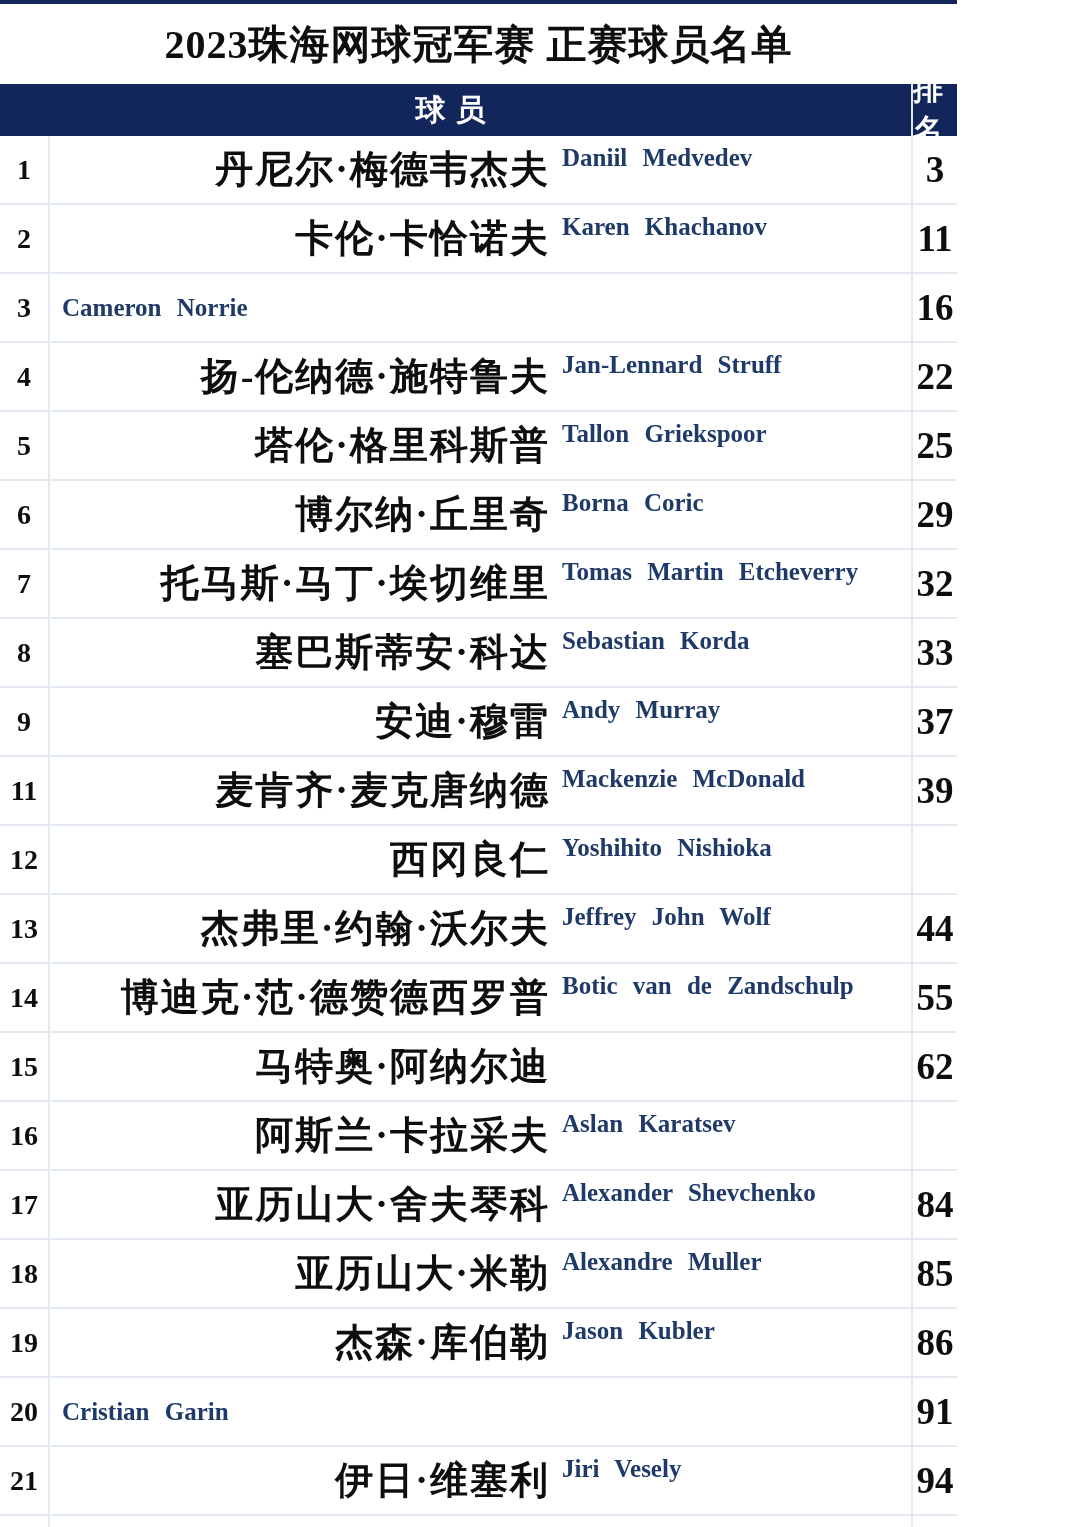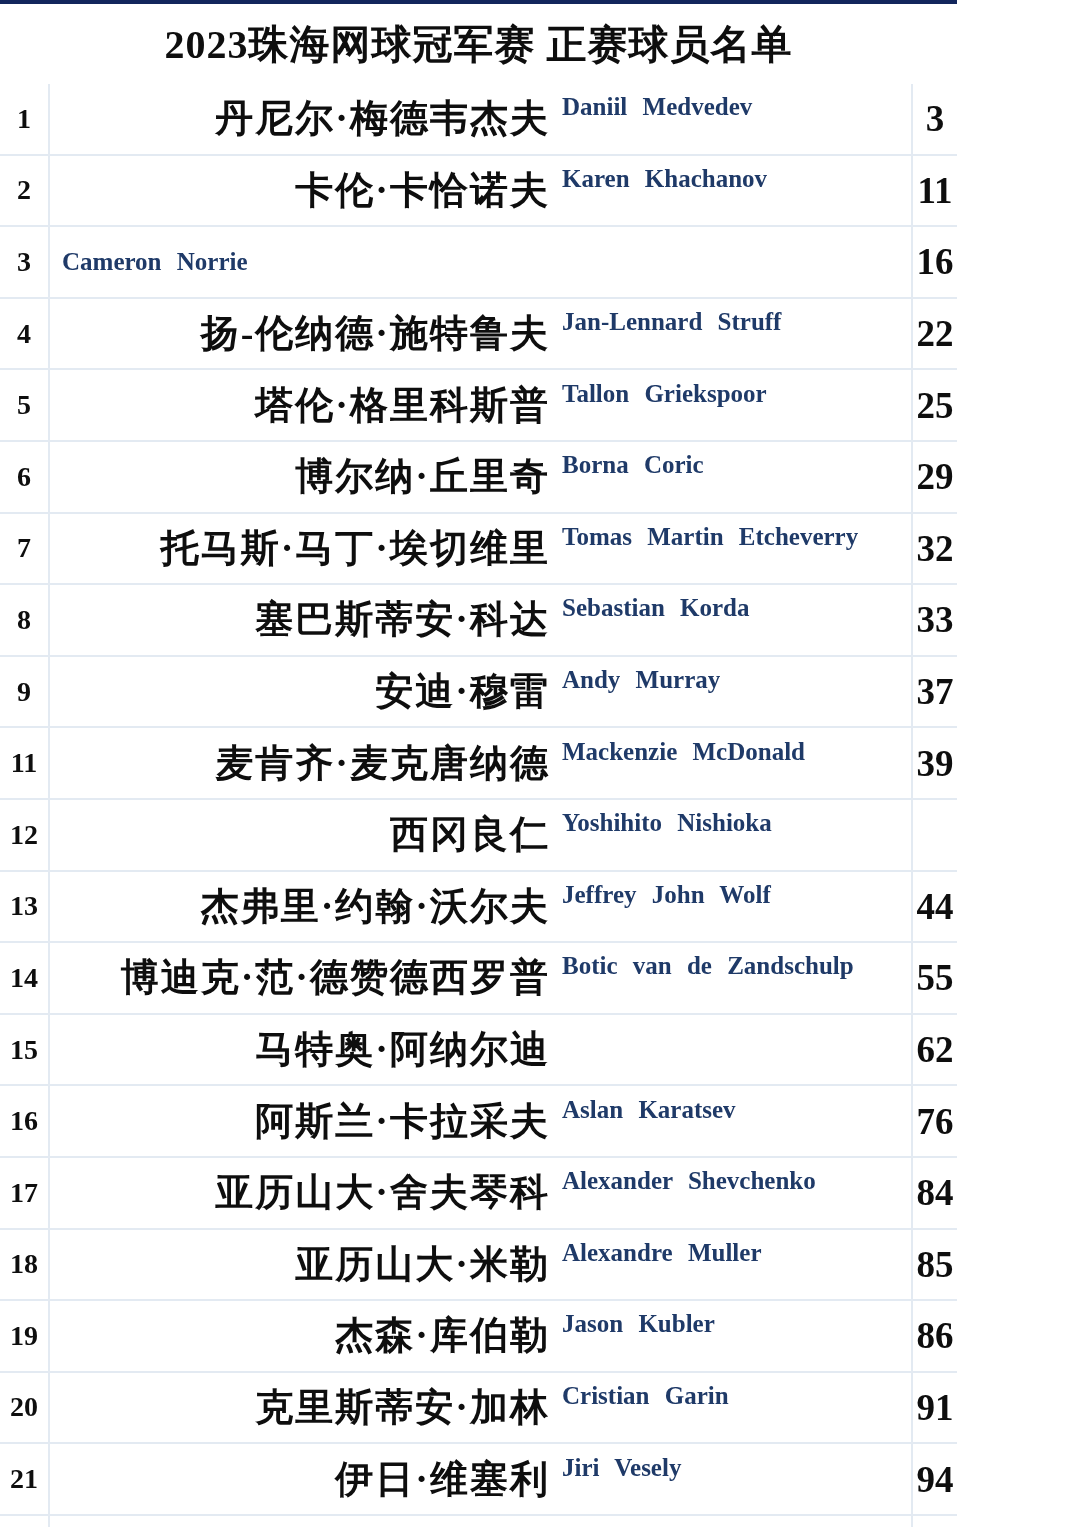--- a/index.html
+++ b/index.html
@@ -139,20 +139,24 @@
 </head>
 <body>
 
 <div class="page">
   <div class="top-border"></div>
 
   <div class="title-band">
     <div class="title">2023珠海网球冠军赛 正赛球员名单</div>
   </div>
 
+  <div class="thead">
+    <div class="th th-player">球员</div>
+    <div class="th th-rank">排名</div>
+  </div>
 
   <div class="tbody" id="tbody">
       <div class="row">
         <div class="cell-no">1</div>
         <div class="cell-player">
           <div class="player-line">
             <span class="name-cn">丹尼尔·梅德韦杰夫</span>
             <span class="name-en">Daniil Medvedev</span>
           </div>
         </div>
@@ -286,21 +290,20 @@
         <div class="cell-rank">62</div>
       </div>
       <div class="row">
         <div class="cell-no">16</div>
         <div class="cell-player">
           <div class="player-line">
             <span class="name-cn">阿斯兰·卡拉采夫</span>
             <span class="name-en">Aslan Karatsev</span>
           </div>
         </div>
-        <div class="cell-rank">76</div>
       </div>
       <div class="row">
         <div class="cell-no">17</div>
         <div class="cell-player">
           <div class="player-line">
             <span class="name-cn">亚历山大·舍夫琴科</span>
             <span class="name-en">Alexander Shevchenko</span>
           </div>
         </div>
         <div class="cell-rank">84</div>
@@ -322,21 +325,20 @@
             <span class="name-cn">杰森·库伯勒</span>
             <span class="name-en">Jason Kubler</span>
           </div>
         </div>
         <div class="cell-rank">86</div>
       </div>
       <div class="row">
         <div class="cell-no">20</div>
         <div class="cell-player">
           <div class="player-line">
-            <span class="name-cn">克里斯蒂安·加林</span>
             <span class="name-en">Cristian Garin</span>
           </div>
         </div>
         <div class="cell-rank">91</div>
       </div>
       <div class="row">
         <div class="cell-no">21</div>
         <div class="cell-player">
           <div class="player-line">
             <span class="name-cn">伊日·维塞利</span>

